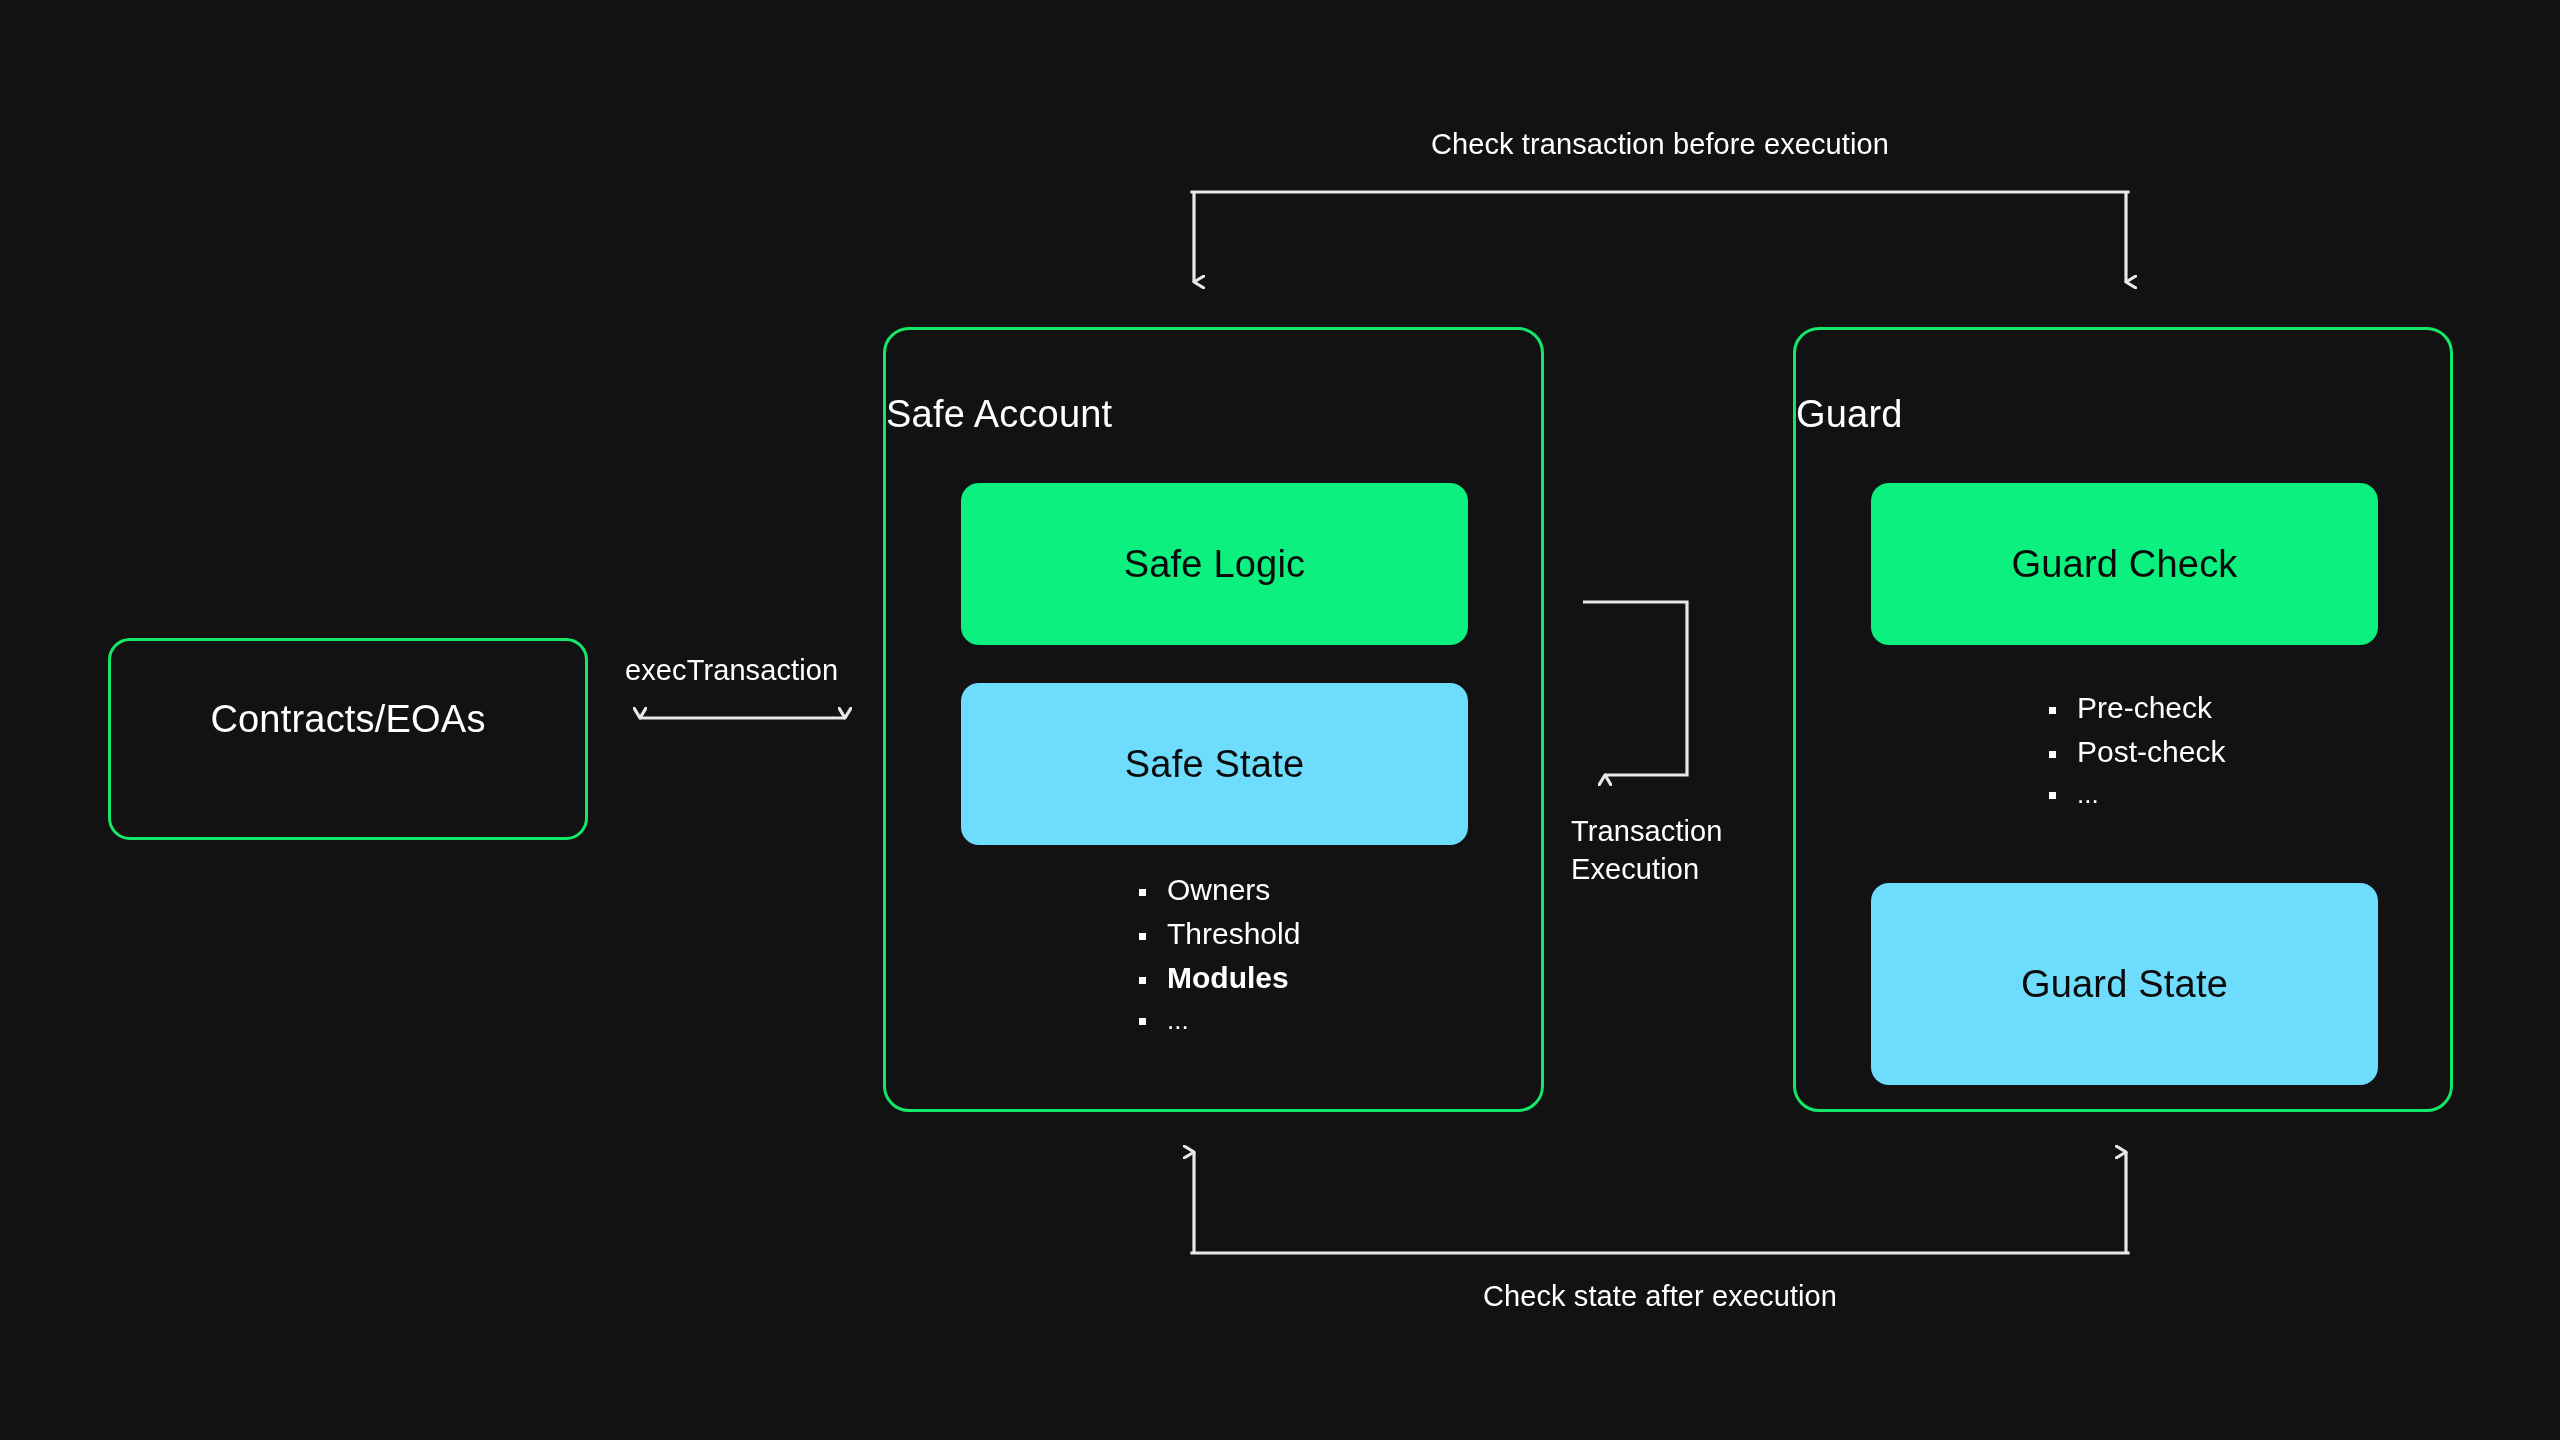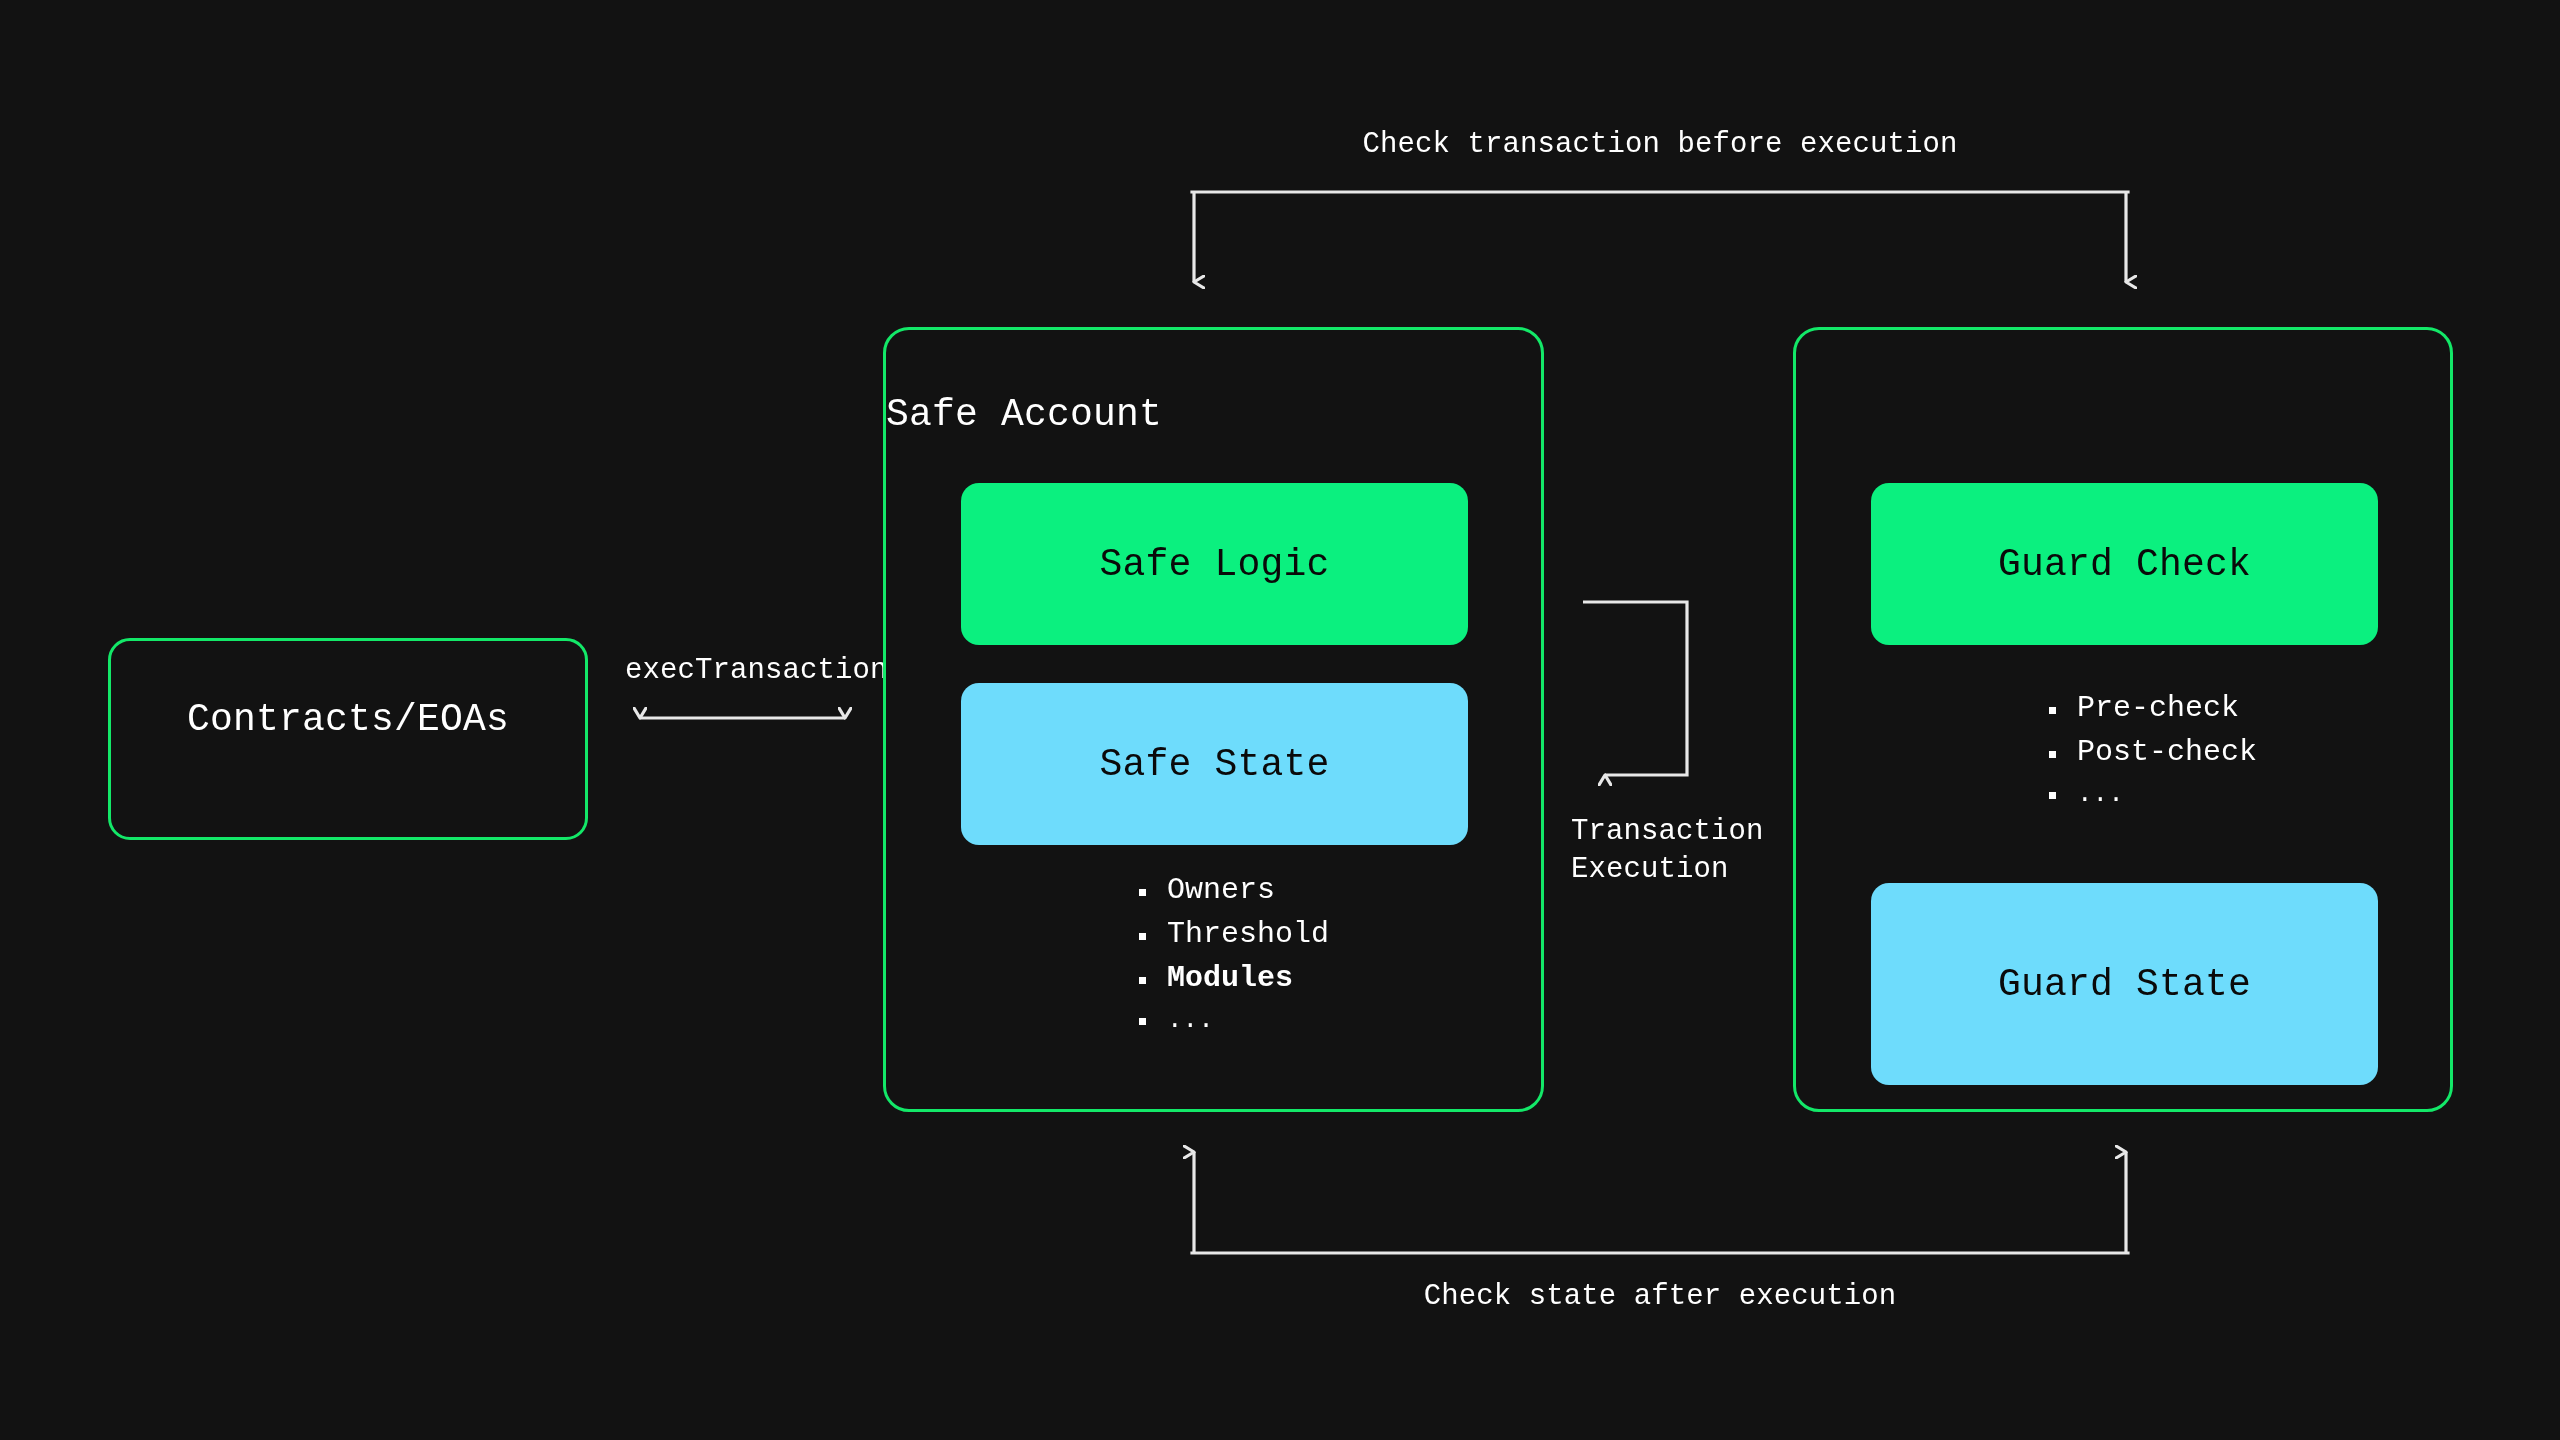--- a/index.html
+++ b/index.html
@@ -6,21 +6,21 @@
     margin: 0;
     padding: 0;
     background: #121212;
   }
   #stage {
     position: relative;
     width: 2560px;
     height: 1440px;
     background: #121212;
     overflow: hidden;
-    font-family: Liberation Mono, monospace;
+    font-family: Liberation Sans, sans-serif;
     -webkit-font-smoothing: antialiased;
   }
 
   
   .outline-box {
     position: absolute;
     border: 3px solid #13E868;
     border-radius: 22px;
     background: #121212;
     box-sizing: border-box;
@@ -181,20 +181,21 @@
 
     <ul class="bullets" style="left:251px; top:545px;">
       <li>Owners</li>
       <li>Threshold</li>
       <li class="bold">Modules</li>
       <li class="ellipsis">...</li>
     </ul>
   </div>
 
   <div class="container-box" style="left:1793px; top:327px; width:660px; height:785px;">
+    <div class="node-title" style="left:0; top:63px; width:100%;">Guard</div>
 
     <div class="solid-box green" style="left:75px; top:153px; width:507px; height:162px;">
       <span class="box-label-dark">Guard Check</span>
     </div>
 
     <ul class="bullets" style="left:251px; top:363px;">
       <li>Pre-check</li>
       <li>Post-check</li>
       <li class="ellipsis">...</li>
     </ul>

